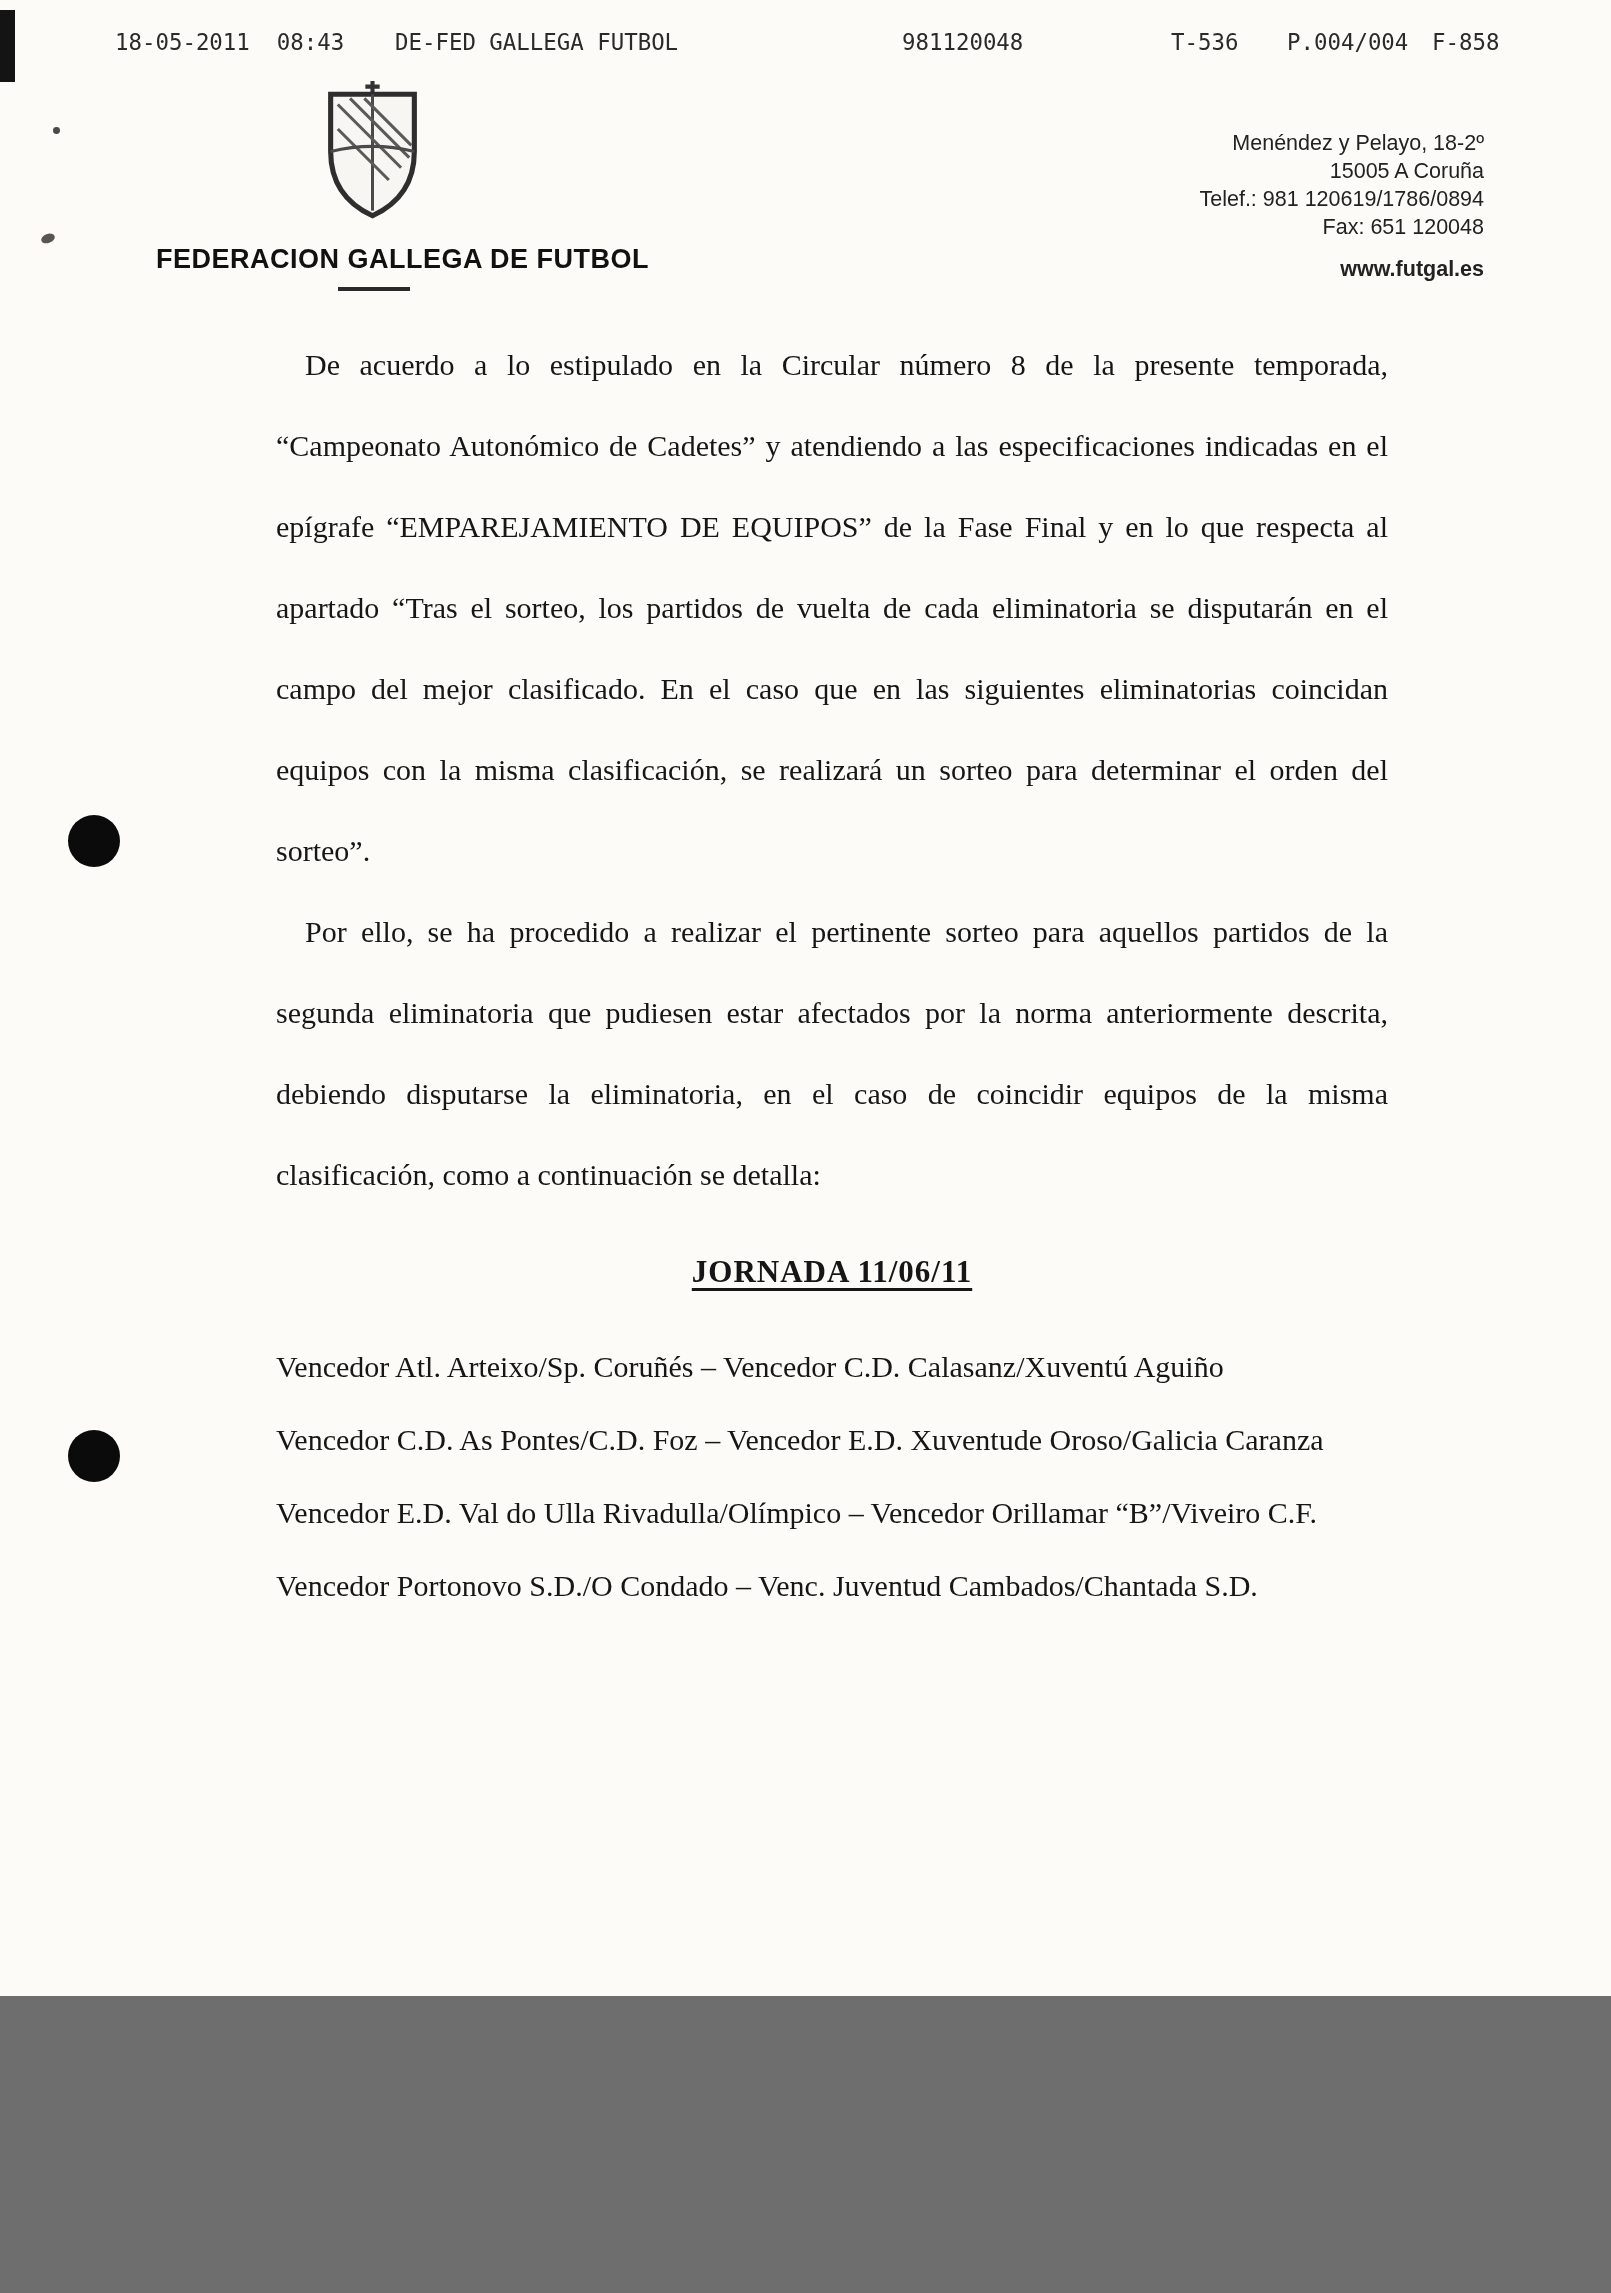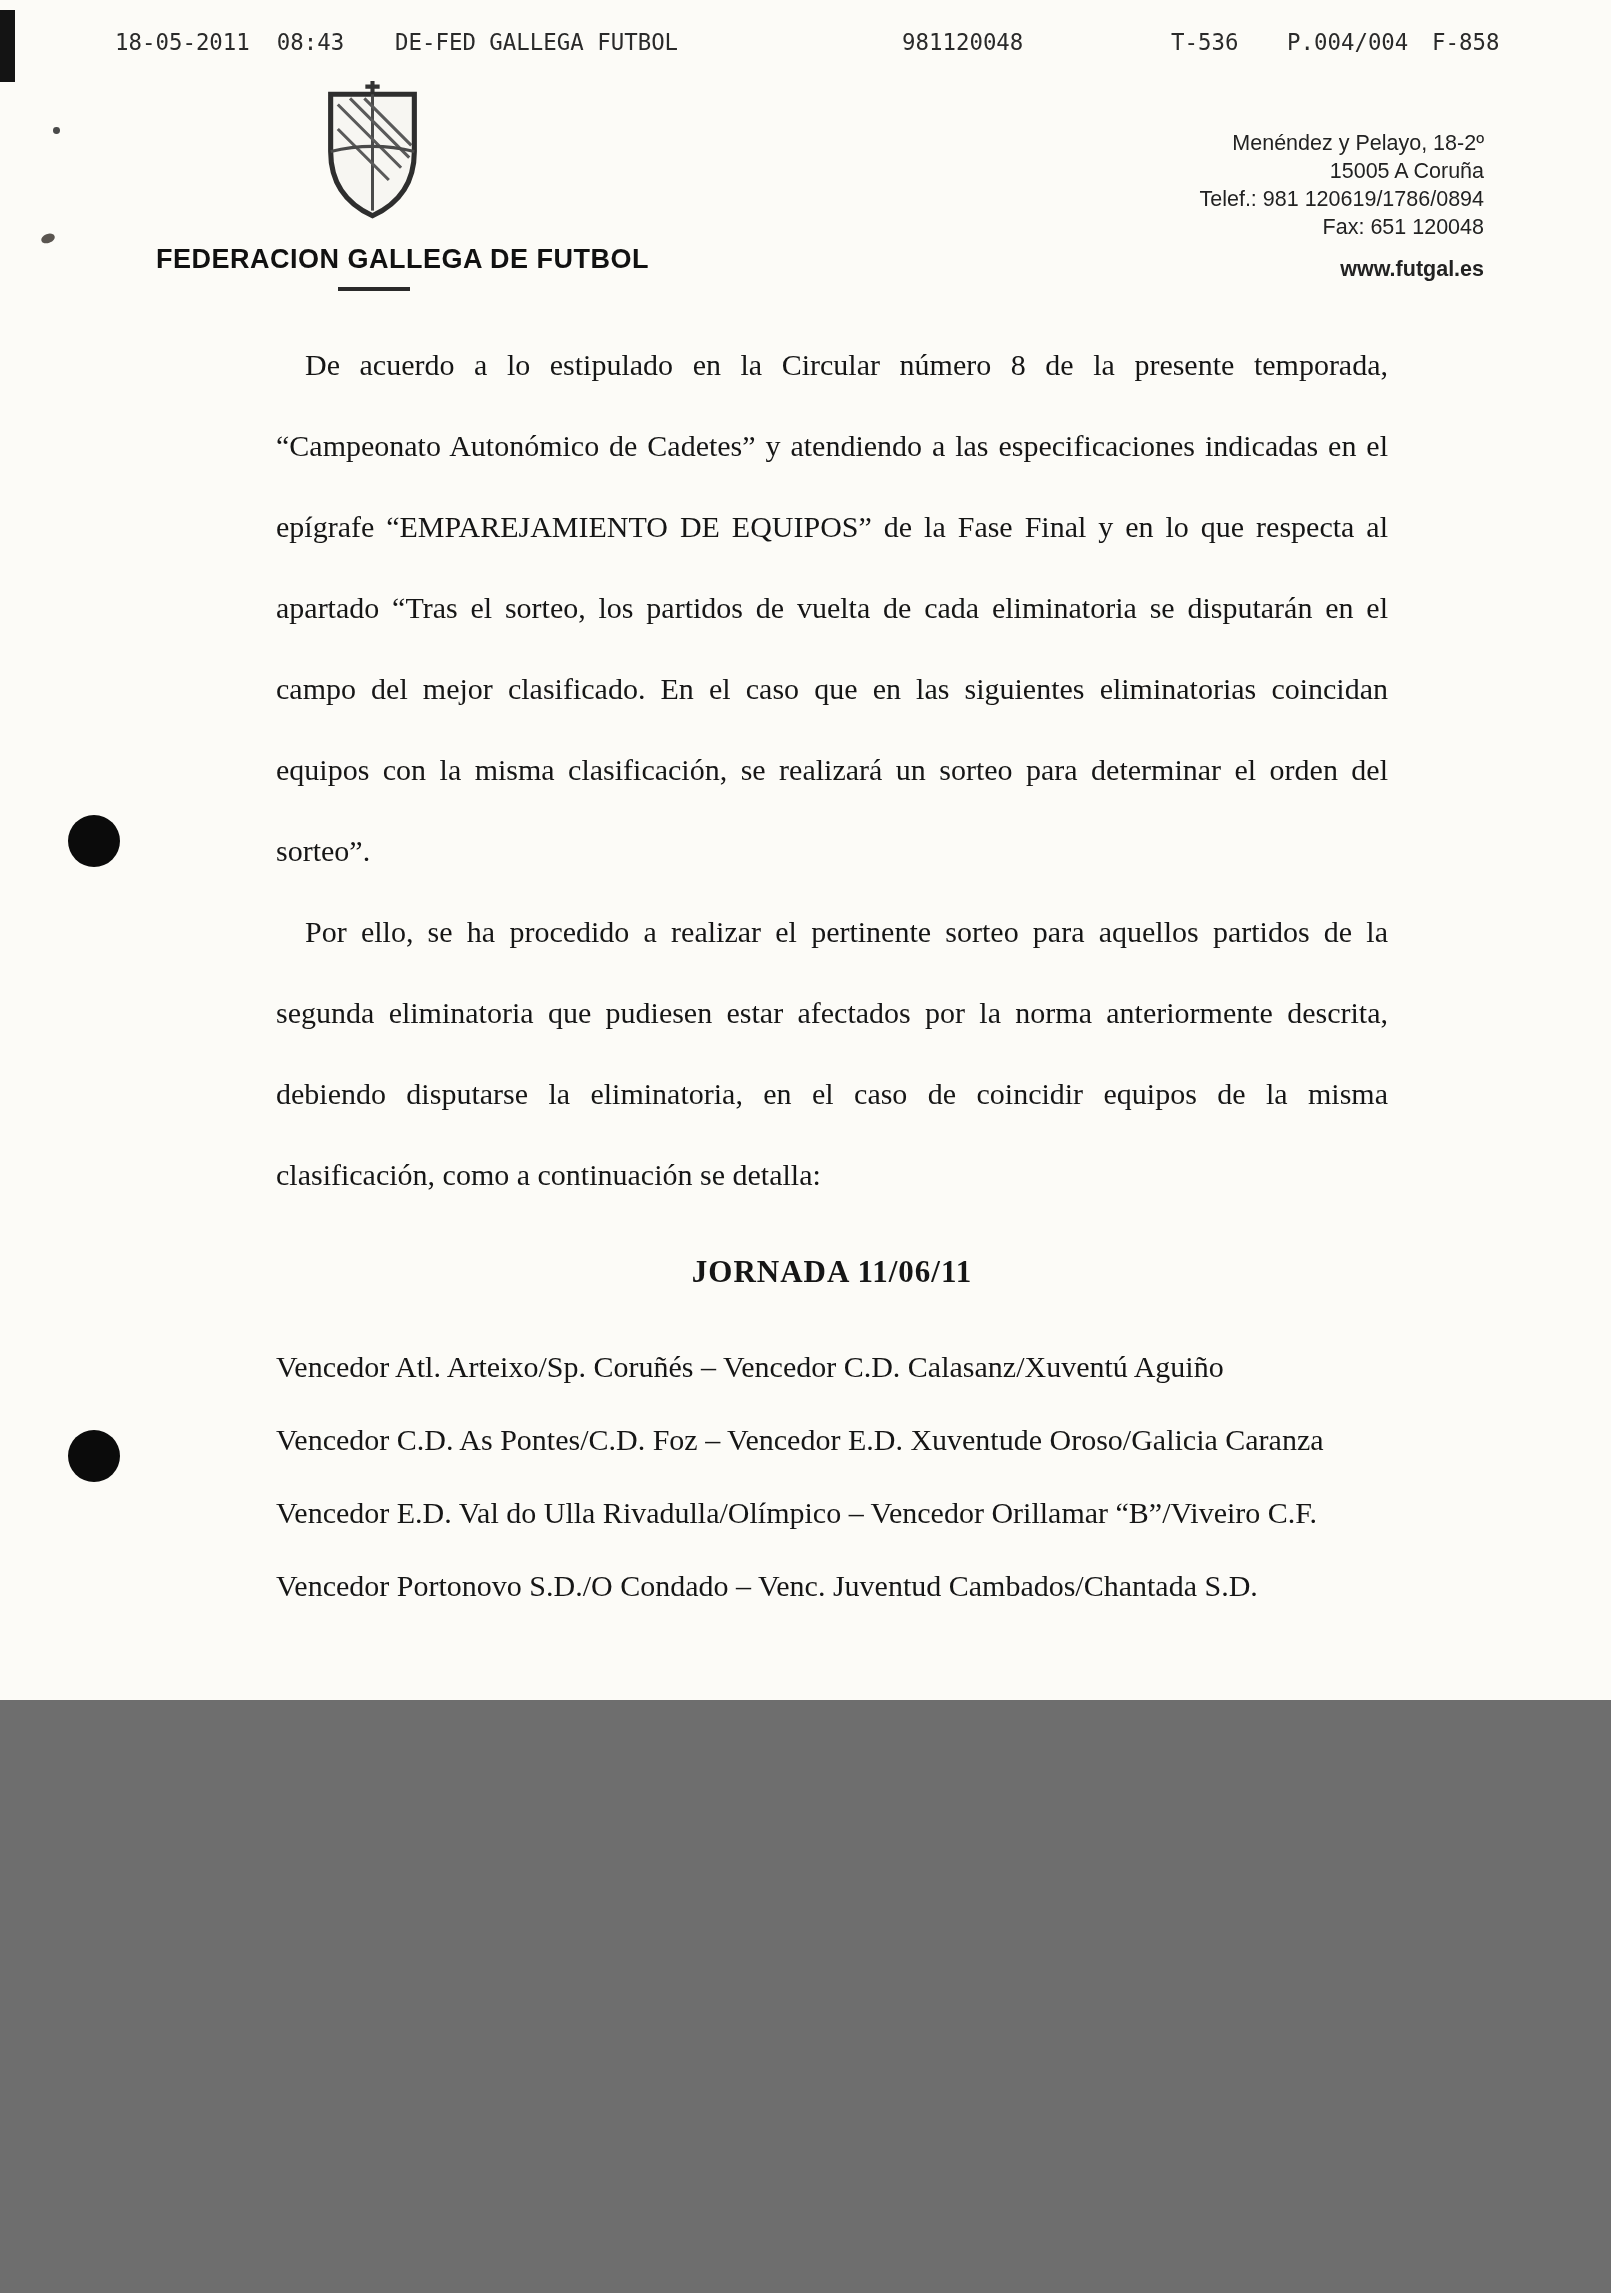--- a/index.html
+++ b/index.html
@@ -1,20 +1,20 @@
 <!DOCTYPE html>
 <html><head>
 <meta charset="utf-8">
 <style>
   * { margin: 0; padding: 0; box-sizing: border-box; }
   html, body { background: #6e6e6e; }
   .page {
     position: relative;
     width: 1611px;
-    height: 1700px;
+    height: 1996px;
     margin: 0 auto;
     background: #fcfbf7;
     overflow: hidden;
     font-family: "Liberation Serif", serif;
     color: #1c1c1c;
     padding-left: 48px;
   }
 
   
   .fax-header {
@@ -81,20 +81,21 @@
     text-indent: 29px;
   }
   .jornada-heading {
     margin-top: 39px;
     text-align: center;
     font-weight: bold;
     font-size: 31px;
     letter-spacing: 1px;
   }
   .jornada-heading span {
+    text-decoration: underline;
     text-underline-offset: 5.9px;
   }
   .matches { margin-top: 60px; }
   .match-line {
     line-height: 33px;
     margin-bottom: 40px;
     white-space: nowrap;
   }
 
   

